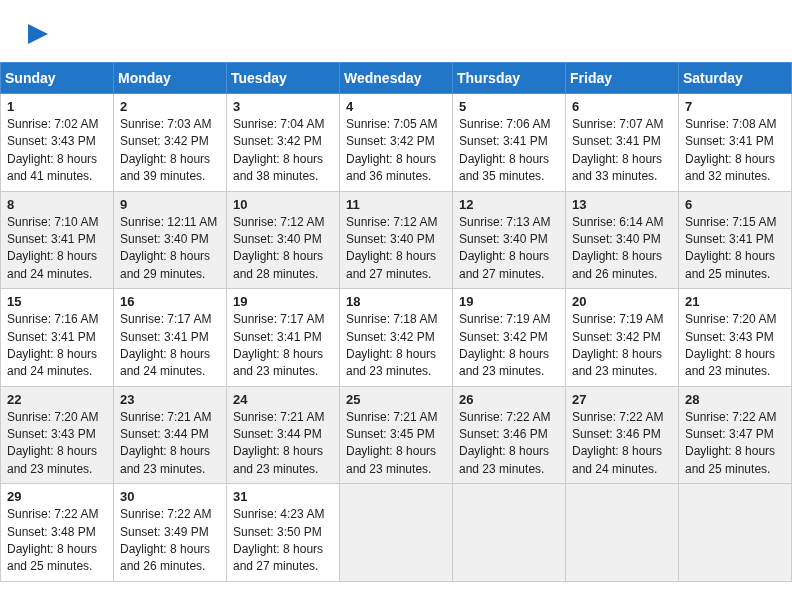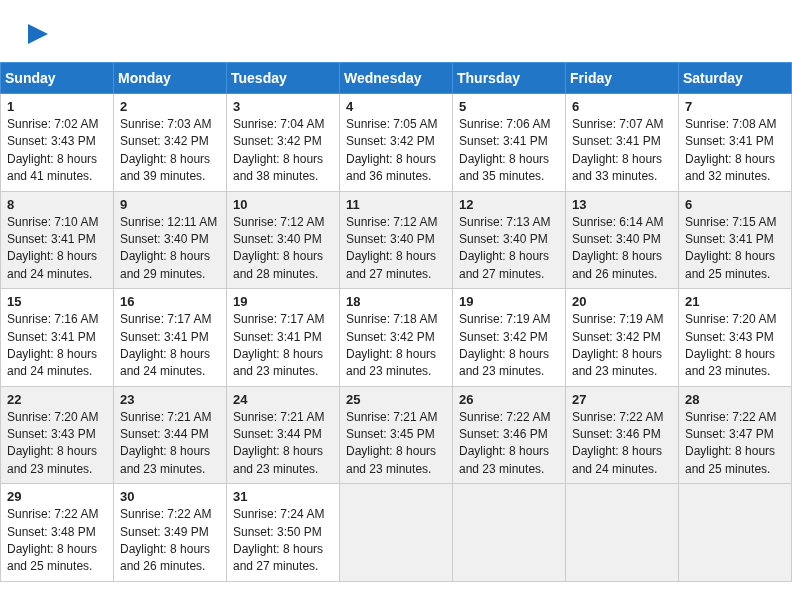--- a/index.html
+++ b/index.html
@@ -370,21 +370,21 @@
           <span class="day-num">30</span>
           <div class="cell-text">
             <div>Sunrise: 7:22 AM</div>
             <div>Sunset: 3:49 PM</div>
             <div>Daylight: 8 hours and 26 minutes.</div>
           </div>
         </td>
         <td>
           <span class="day-num">31</span>
           <div class="cell-text">
-            <div>Sunrise: 7:24 AM</div>
+            <div>Sunrise: 4:23 AM</div>
             <div>Sunset: 3:50 PM</div>
             <div>Daylight: 8 hours and 27 minutes.</div>
           </div>
         </td>
         <td class="empty-cell"></td>
         <td class="empty-cell"></td>
         <td class="empty-cell"></td>
         <td class="empty-cell"></td>
       </tr>
     </tbody>

